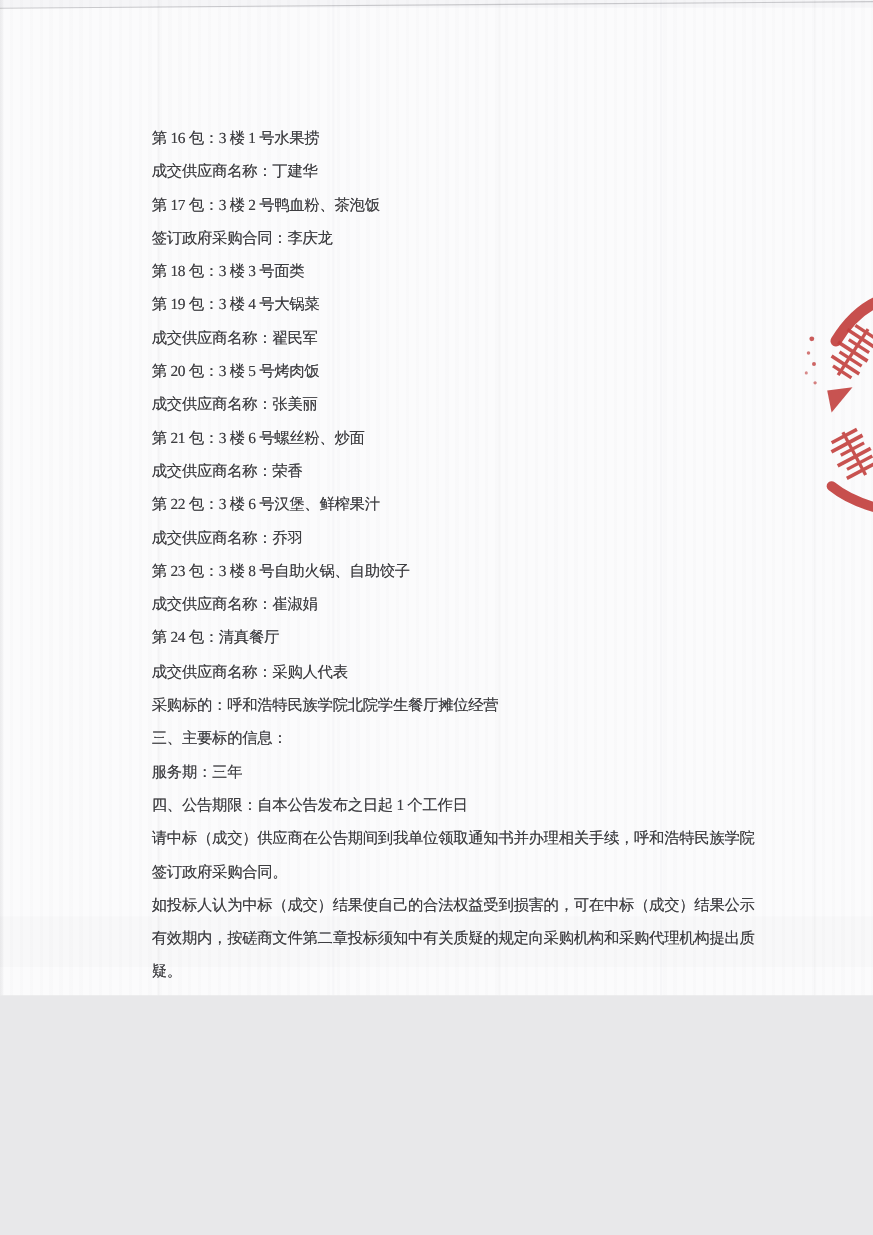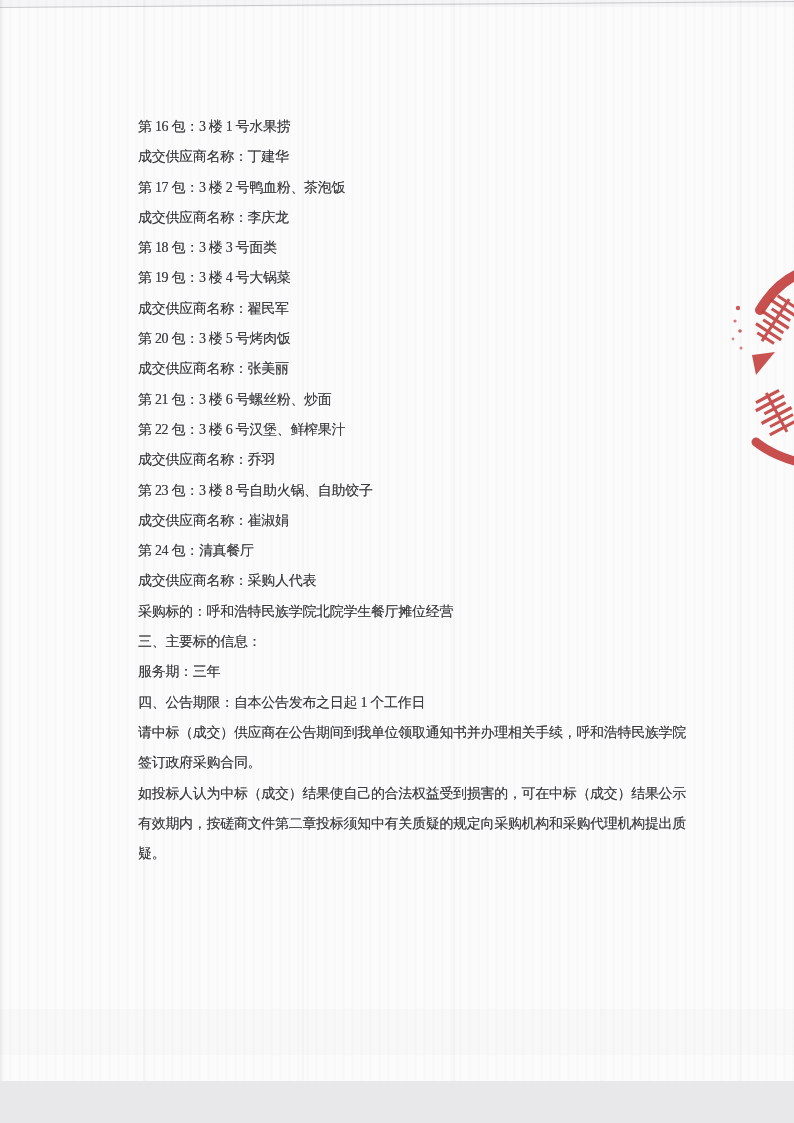--- a/index.html
+++ b/index.html
@@ -3,21 +3,21 @@
 <meta charset="utf-8">
 <style>
   html, body {
     margin: 0;
     padding: 0;
     background: #e8e8ea;
   }
   .page {
     position: relative;
     width: 794px;
-    height: 1081px;
+    height: 905px;
     margin: 0 auto;
     overflow: hidden;
     background:
       repeating-linear-gradient(90deg, rgba(40,40,55,0.010) 0 3px, rgba(40,40,55,0) 3px 9px),
       var(--paper, #fbfbfc);
     font-family: "Liberation Serif", "DejaVu Serif", serif;
   }
   
   .scan-edge-line {
     position: absolute;
@@ -100,27 +100,28 @@
   <div class="streak s2"></div>
   <div class="streak s3"></div>
   <div class="streak s4"></div>
   <div class="streak s5"></div>
 
   <div class="text-block">
 
   <div class="doc-line">第 16 包：3 楼 1 号水果捞</div>
       <div class="doc-line">成交供应商名称：丁建华</div>
       <div class="doc-line">第 17 包：3 楼 2 号鸭血粉、茶泡饭</div>
-      <div class="doc-line">成交供应商名称：李庆龙</div>
+      <div class="doc-line">签订政府采购合同：李庆龙</div>
       <div class="doc-line">第 18 包：3 楼 3 号面类</div>
       <div class="doc-line">第 19 包：3 楼 4 号大锅菜</div>
       <div class="doc-line">成交供应商名称：翟民军</div>
       <div class="doc-line">第 20 包：3 楼 5 号烤肉饭</div>
       <div class="doc-line">成交供应商名称：张美丽</div>
       <div class="doc-line">第 21 包：3 楼 6 号螺丝粉、炒面</div>
+      <div class="doc-line">成交供应商名称：荣香</div>
       <div class="doc-line">第 22 包：3 楼 6 号汉堡、鲜榨果汁</div>
       <div class="doc-line">成交供应商名称：乔羽</div>
       <div class="doc-line">第 23 包：3 楼 8 号自助火锅、自助饺子</div>
       <div class="doc-line">成交供应商名称：崔淑娟</div>
       <div class="doc-line">第 24 包：清真餐厅</div>
       <div class="doc-line">成交供应商名称：采购人代表</div>
       <div class="doc-line">采购标的：呼和浩特民族学院北院学生餐厅摊位经营</div>
       <div class="doc-line">三、主要标的信息：</div>
       <div class="doc-line">服务期：三年</div>
       <div class="doc-line">四、公告期限：自本公告发布之日起 1 个工作日</div>

